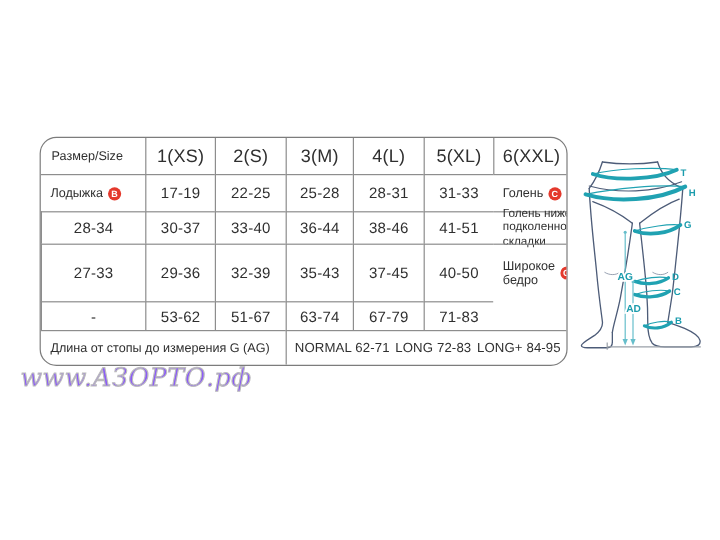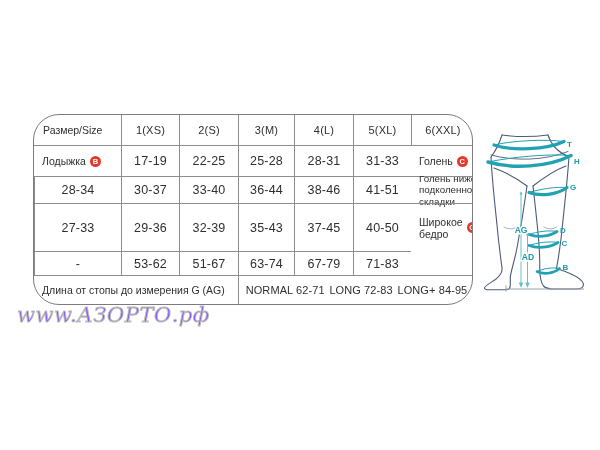--- a/index.html
+++ b/index.html
@@ -6,31 +6,31 @@
   .stage{
     position:relative;width:600px;height:450px;background:#ffffff;overflow:hidden;
     font-family:"Liberation Sans",sans-serif;color:#2f2f2f;
   }
   
   .size-table{
     position:absolute;left:33px;top:114px;width:440px;height:191px;
     display:grid;
     grid-template-columns:87px 58px 59px 56px 59px 58px 63px;
     grid-template-rows:30px 31px 27px 48px 24px 1fr;
-    border:1.5px solid #7c7c7c;border-radius:26px;overflow:hidden;background:#fff;
+    border:1.5px solid #7c7c7c;border-radius:14px;overflow:hidden;background:#fff;
     box-sizing:border-box;
   }
   .tc{
     display:flex;align-items:center;justify-content:center;
     border-left:1px solid #8d8d8d;border-top:1px solid #8d8d8d;
     font-size:12.5px;letter-spacing:.2px;box-sizing:border-box;
   }
   .tc.c1{border-left:none;}
   .tc.r1{border-top:none;}
-  .tc.hdr{font-size:11px;}
+  .tc.hdr{font-size:15px;}
   .tc.lbl{
     justify-content:flex-start;text-align:left;
     padding:0 5px 0 8px;font-size:10.5px;letter-spacing:0;
   }
   .tc.lbl.first{justify-content:flex-start;padding-left:9px;}
   .tc.lbl.multiline{font-size:9.8px;line-height:1.18;}
   .mk{
     width:11px;height:11px;border-radius:50%;background:#e4392c;color:#fff;
     font-size:7.5px;font-weight:bold;display:flex;align-items:center;justify-content:center;
     flex:none;margin-left:4px;

